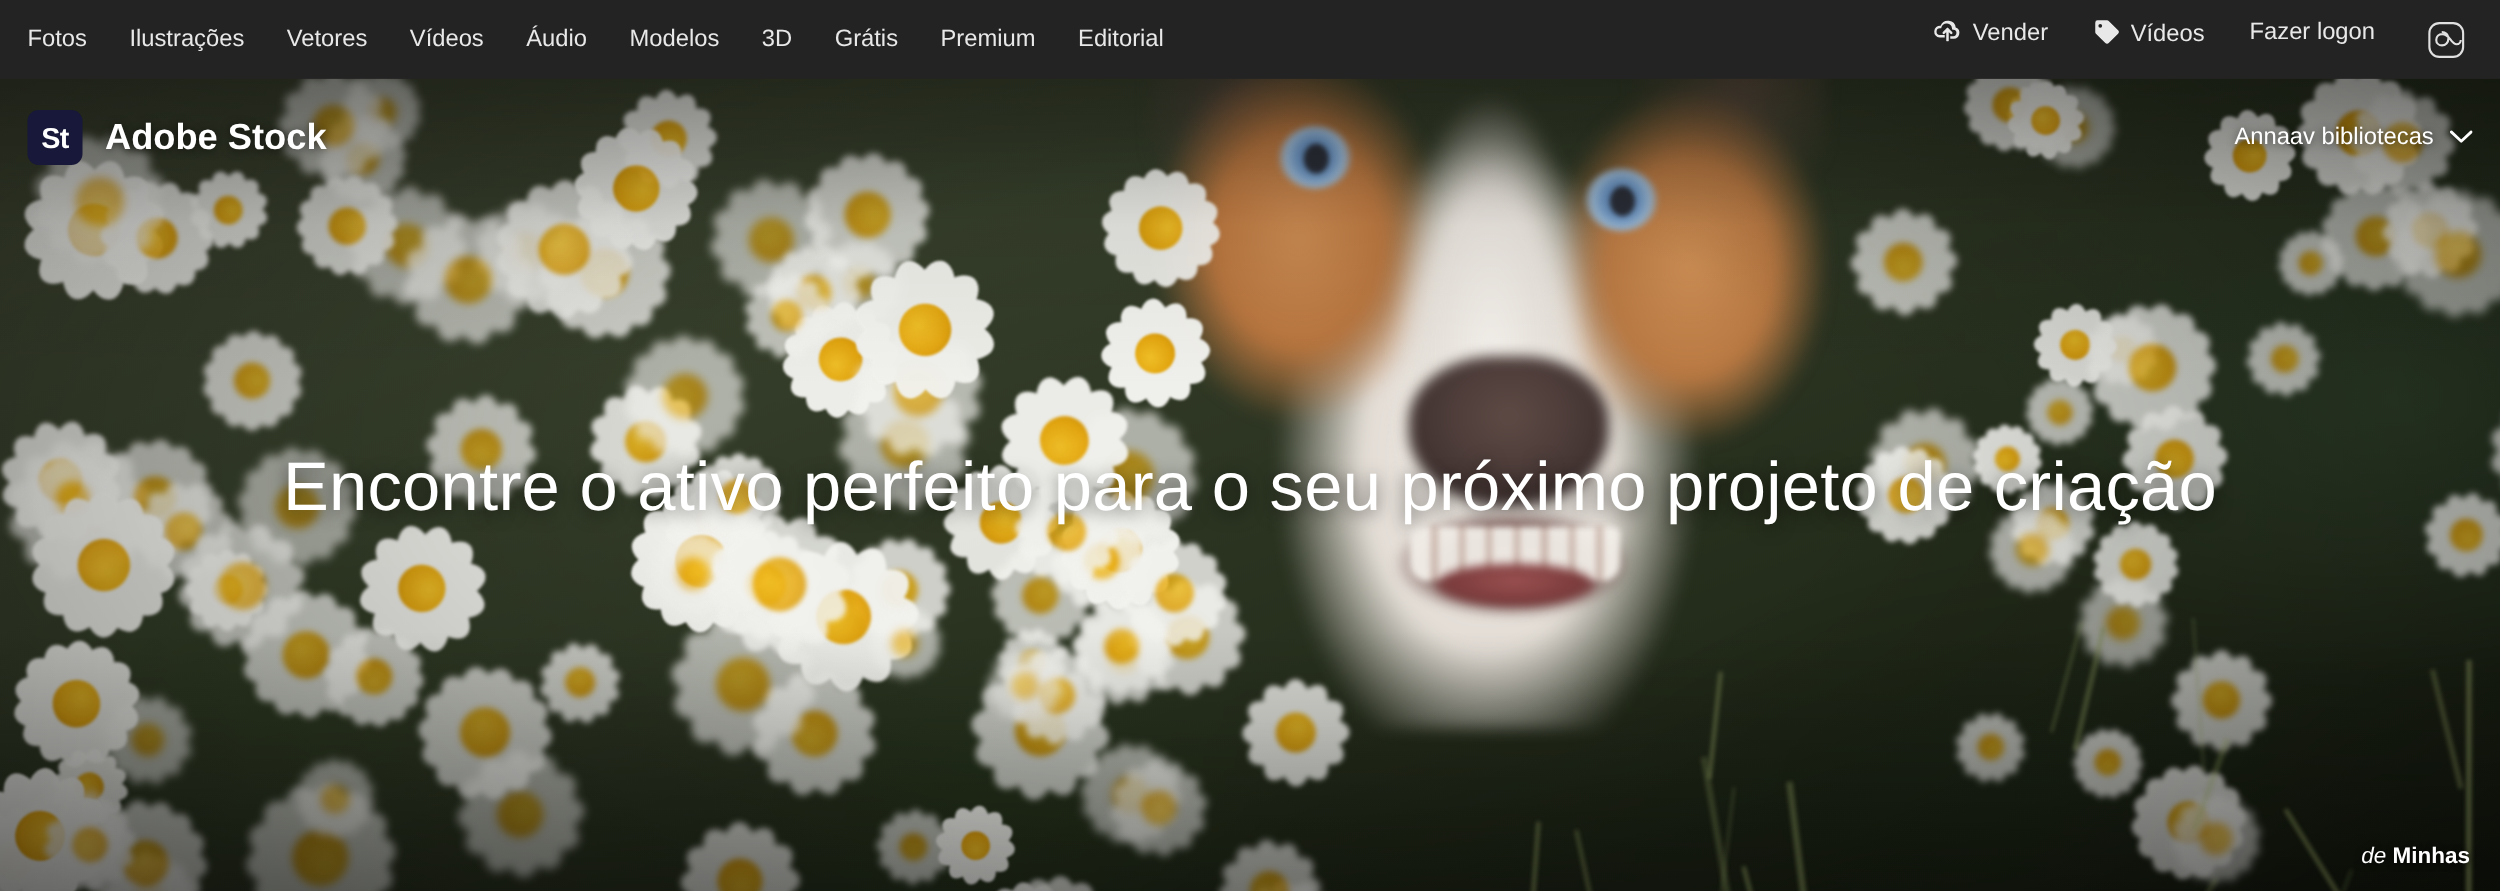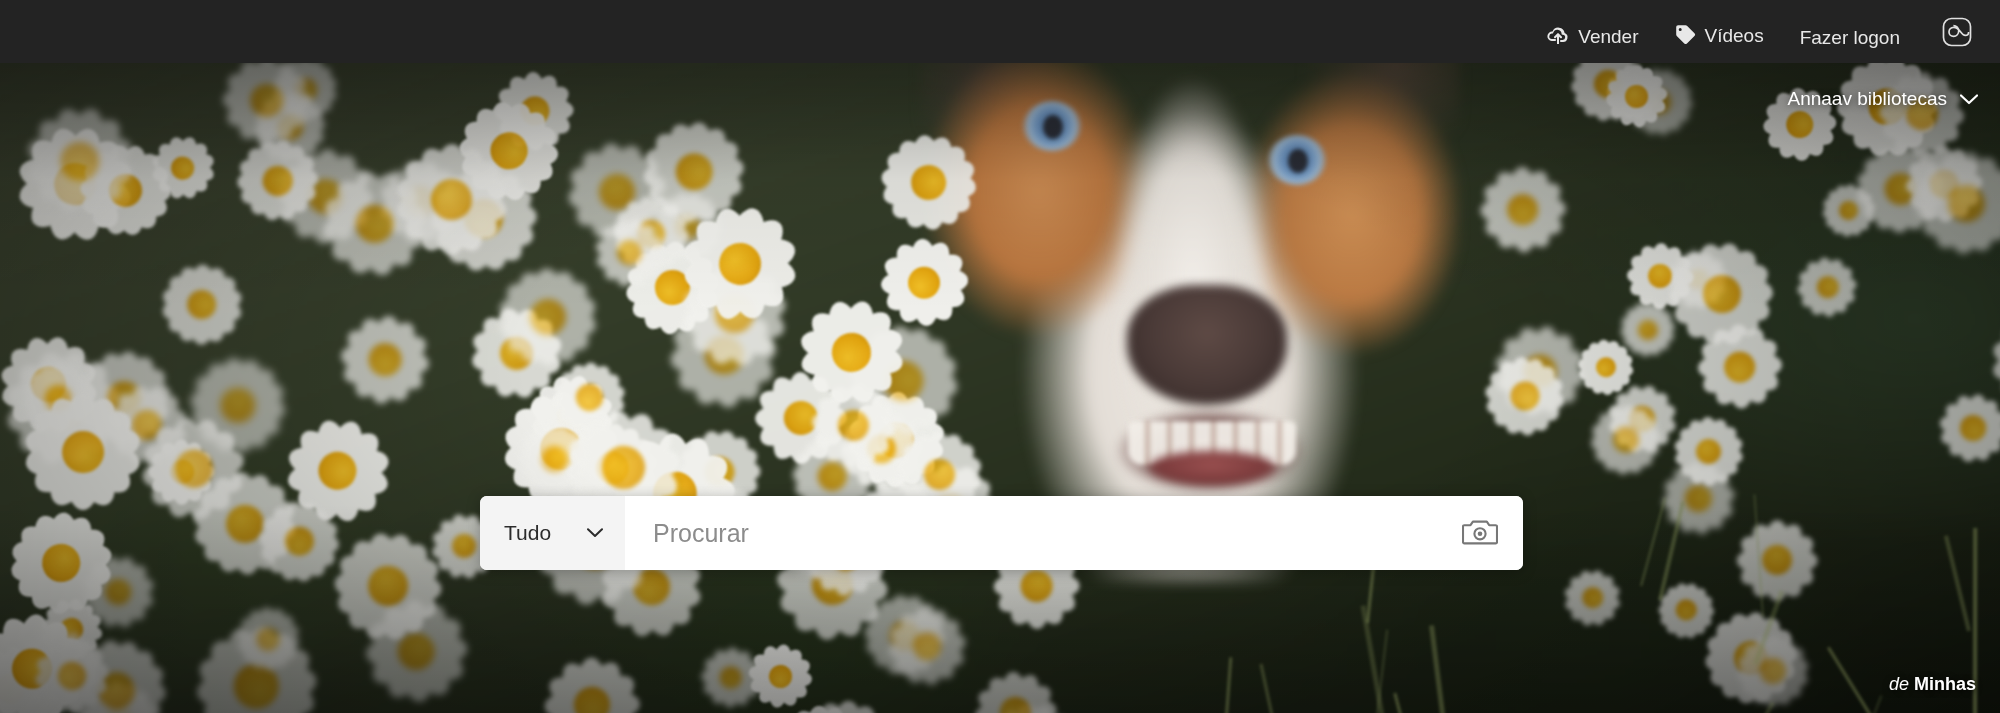--- a/index.html
+++ b/index.html
@@ -21,21 +21,21 @@
     display: flex; align-items: center;
     z-index: 50;
   }
   .topnav-left { display: flex; align-items: center; padding-left: 22px; gap: 0; }
   .topnav-left a {
     color: #e8e8e8; font-size: 19px; text-decoration: none;
     padding: 0 17px; line-height: 63px; white-space: nowrap;
   }
   .topnav-left a:first-child { padding-left: 0; }
   .topnav-right {
-    margin-left: auto; display: flex; align-items: flex-end;
+    margin-left: auto; display: flex; align-items: flex-start;
     padding-right: 22px; gap: 0;
   }
   .topnav-right .tritem {
     display: flex; align-items: center; gap: 9px;
     color: #e8e8e8; font-size: 19px; text-decoration: none;
     padding: 0 18px; white-space: nowrap;
   }
   .cc-logo { padding: 0 4px 0 22px; display:flex; align-items:center; }
 
   
@@ -216,20 +216,32 @@
   }
   .credit .de { font-style: italic; font-weight: normal; }
   .credit .who { font-weight: bold; }
 </style>
 </head>
 <body>
 
 <div class="page">
 
   <div class="topbar">
+    <nav class="topnav-left">
+      <a href="#">Fotos</a>
+      <a href="#">Ilustrações</a>
+      <a href="#">Vetores</a>
+      <a href="#">Vídeos</a>
+      <a href="#">Áudio</a>
+      <a href="#">Modelos</a>
+      <a href="#">3D</a>
+      <a href="#">Grátis</a>
+      <a href="#">Premium</a>
+      <a href="#">Editorial</a>
+    </nav>
 
     <div class="topnav-right">
       <a href="#" class="tritem">
         <span>
           <svg width="22" height="18" viewBox="0 0 22 18" fill="#e8e8e8">
             <path d="M17.6 7.1A6.3 6.3 0 0 0 5.5 5.6 4.7 4.7 0 0 0 4.7 15h4.1v-2H4.8a2.7 2.7 0 0 1 .3-5.4l.9-.05.22-.88a4.3 4.3 0 0 1 8.34.93l.13 1.02 1.02.13a2.6 2.6 0 0 1-.3 5.2h-2.2v2h2.3a4.6 4.6 0 0 0 2.1-8.85z"></path>
             <path d="M11 17.6V9.4M11 8.2l-3 3.1M11 8.2l3 3.1" stroke="#e8e8e8" stroke-width="2" fill="none" stroke-linecap="round"></path>
           </svg>
         </span>
         <span>Vender</span>
@@ -2492,53 +2504,36 @@
         <div class="grass-blade" style="left: 1972.57px; top: 465.364px; width: 3.74969px; height: 215.272px; transform: rotate(0.0636446deg); opacity: 0.61;"></div>
         <div class="grass-blade" style="left: 1761.52px; top: 431.25px; width: 2.25138px; height: 123.247px; transform: rotate(-3.9816deg); opacity: 0.37;"></div>
         <div class="grass-blade" style="left: 1752.52px; top: 523.253px; width: 4.54504px; height: 77.8775px; transform: rotate(19.8813deg); opacity: 0.36;"></div>
         <div class="grass-blade" style="left: 1657.94px; top: 435.952px; width: 3.65508px; height: 101.086px; transform: rotate(13.126deg); opacity: 0.52;"></div>
         <div class="grass-blade" style="left: 1453.42px; top: 561.17px; width: 4.50328px; height: 194.564px; transform: rotate(-7.08879deg); opacity: 0.49;"></div>
         <div class="grass-blade" style="left: 1278.21px; top: 599.022px; width: 3.08093px; height: 88.8428px; transform: rotate(-12.0526deg); opacity: 0.47;"></div>
         <div class="grass-blade" style="left: 1695.45px; top: 620.463px; width: 4.42749px; height: 157.439px; transform: rotate(28.8538deg); opacity: 0.31;"></div>
       </div>
 
     <div class="brandrow">
+      <a href="#" class="brand">
+        <span class="st-badge">St</span>
+        <span class="brand-name">Adobe Stock</span>
+      </a>
       <a href="#" class="libraries">
         <span>Annaav bibliotecas</span>
         <span>
           <svg width="18" height="11" viewBox="0 0 18 11">
               <path d="M1 1.5 9 9l8-7.5" fill="none" stroke="#fff" stroke-width="2.2" stroke-linecap="round" stroke-linejoin="round"></path>
             </svg>
         </span>
       </a>
     </div>
 
-
-    <div class="searchwrap">
-      <div class="filter-select">
-        <span class="filter-label">Tudo</span>
-        <span>
-          <svg width="16" height="10" viewBox="0 0 16 10">
-              <path d="M1 1.3 8 8l7-6.7" fill="none" stroke="#2c2c2c" stroke-width="2" stroke-linecap="round" stroke-linejoin="round"></path>
-            </svg>
-        </span>
-      </div>
-
-      <input class="search-input" type="text" placeholder="Procurar" style="">
-
-      <button class="camera-btn">
-        <span>
-          <svg width="36" height="30" viewBox="0 0 36 30" fill="none" stroke="#777" stroke-width="2.1">
-            <path d="M2.3 8.2h6.2l2.4-3.6h13.9l2.4 3.6h6.5a1.3 1.3 0 0 1 1.3 1.3v15.6a1.3 1.3 0 0 1-1.3 1.3H2.3A1.3 1.3 0 0 1 1 25.1V9.5a1.3 1.3 0 0 1 1.3-1.3z" stroke-linejoin="round"></path>
-            <circle cx="18" cy="16.8" r="5.6"></circle>
-            <circle cx="18" cy="16.8" r="2.3" fill="#777" stroke="none"></circle>
-          </svg>
-        </span>
-      </button>
-    </div>
+    <h1 class="headline">Encontre o ativo perfeito para o seu próximo projeto de criação</h1>
+
 
     <div class="credit">
       <span class="de">de</span>
       <span class="who">Minhas</span>
     </div>
 
   </section>
 </div>
 
 </body></html>

